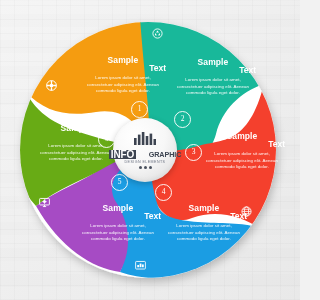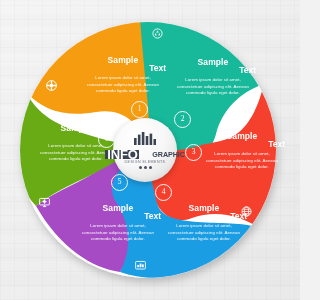--- a/index.html
+++ b/index.html
@@ -108,21 +108,21 @@
   }
   #center-bars { margin-bottom: 1px; }
   #logo-row {
     display: flex;
     align-items: center;
     height: 9px;
   }
   #logo-info {
     background: #3d4451;
     color: #ffffff;
-    font-size: 13px;
+    font-size: 10px;
     font-weight: bold;
     padding: 1px 1.5px 1px 2px;
     letter-spacing: -.1px;
     line-height: 7.5px;
   }
   #logo-graphic {
     color: #3d4451;
     font-size: 7.2px;
     font-weight: bold;
     letter-spacing: -.1px;

